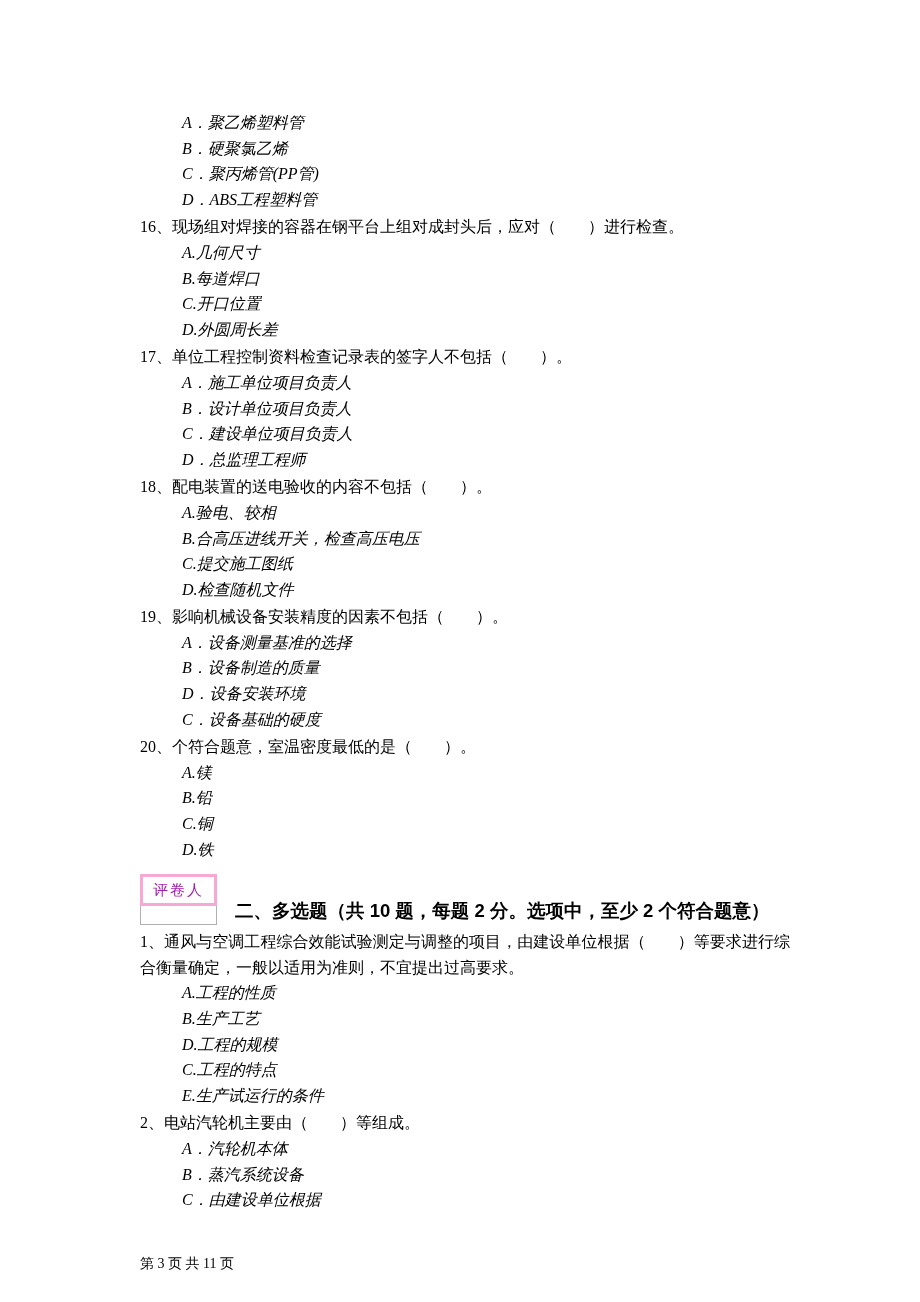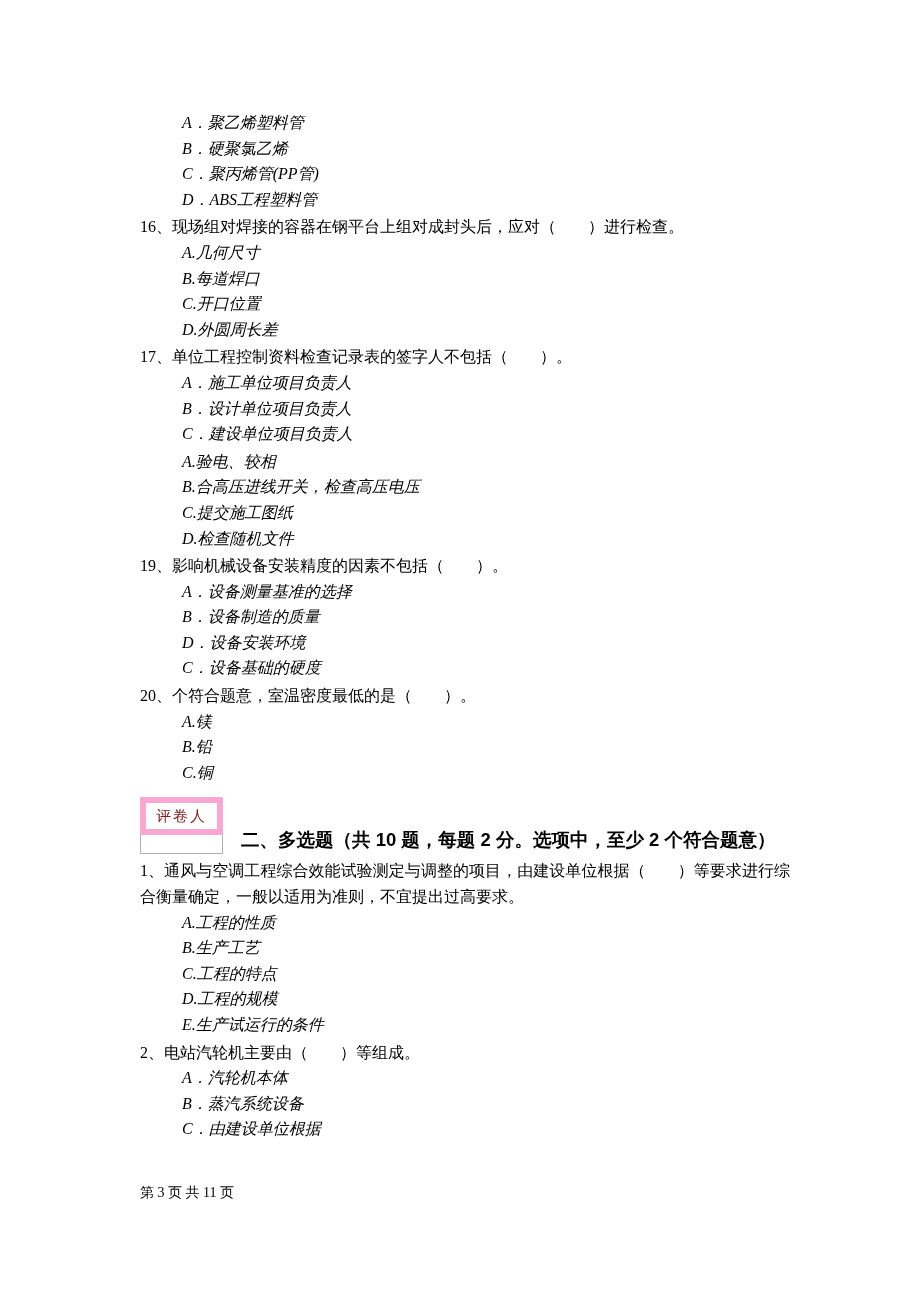--- a/index.html
+++ b/index.html
@@ -28,22 +28,22 @@
       display: block;
       font-style: italic;
     }
     .grader-box {
       display: inline-block;
       margin-top: 6px;
       margin-bottom: 0px;
       vertical-align: top;
     }
     .grader-box .label-cell {
-      border: 6px solid #f9a8d4;
-      color: #7f1d1d;
+      border: 3px solid #f9a8d4;
+      color: #a21caf;
       padding: 1px 10px;
       font-size: 15px;
       text-align: center;
       letter-spacing: 2px;
     }
     .grader-box .empty-cell {
       border: 1px solid #b0b0b0;
       border-top: none;
       height: 18px;
     }
@@ -88,24 +88,26 @@
       <span class="option">D.外圆周长差</span>
     </div>
   </div>
 
   <div class="question">
     <div class="q-text"><span>17、</span><span>单位工程控制资料检查记录表的签字人不包括（　　）。</span></div>
     <div class="options">
       <span class="option">A．施工单位项目负责人</span>
       <span class="option">B．设计单位项目负责人</span>
       <span class="option">C．建设单位项目负责人</span>
+      <span class="option">D．总监理工程师</span>
     </div>
   </div>
 
   <div class="question">
+    <div class="q-text"><span>18、</span><span>配电装置的送电验收的内容不包括（　　）。</span></div>
     <div class="options">
       <span class="option">A.验电、较相</span>
       <span class="option">B.合高压进线开关，检查高压电压</span>
       <span class="option">C.提交施工图纸</span>
       <span class="option">D.检查随机文件</span>
     </div>
   </div>
 
   <div class="question">
     <div class="q-text"><span>19、</span><span>影响机械设备安装精度的因素不包括（　　）。</span></div>
@@ -116,38 +118,39 @@
       <span class="option">C．设备基础的硬度</span>
     </div>
   </div>
 
   <div class="question">
     <div class="q-text"><span>20、</span><span>个符合题意，室温密度最低的是（　　）。</span></div>
     <div class="options">
       <span class="option">A.镁</span>
       <span class="option">B.铅</span>
       <span class="option">C.铜</span>
+      <span class="option">D.铁</span>
     </div>
   </div>
 
   <div class="section-row">
     <div class="grader-box">
       <div class="label-cell">评卷人</div>
       <div class="empty-cell"></div>
     </div>
     <span class="section-title">二、多选题（共 10 题，每题 2 分。选项中，至少 2 个符合题意）</span>
   </div>
 
   <div class="question">
     <div class="q-text"><span>1、</span><span>通风与空调工程综合效能试验测定与调整的项目，由建设单位根据（　　）等要求进行综合衡量确定，一般以适用为准则，不宜提出过高要求。</span></div>
     <div class="options">
       <span class="option">A.工程的性质</span>
       <span class="option">B.生产工艺</span>
+      <span class="option">D.工程的规模</span>
       <span class="option">C.工程的特点</span>
-      <span class="option">D.工程的规模</span>
       <span class="option">E.生产试运行的条件</span>
     </div>
   </div>
 
   <div class="question">
     <div class="q-text"><span>2、</span><span>电站汽轮机主要由（　　）等组成。</span></div>
     <div class="options">
       <span class="option">A．汽轮机本体</span>
       <span class="option">B．蒸汽系统设备</span>
       <span class="option">C．由建设单位根据</span>

